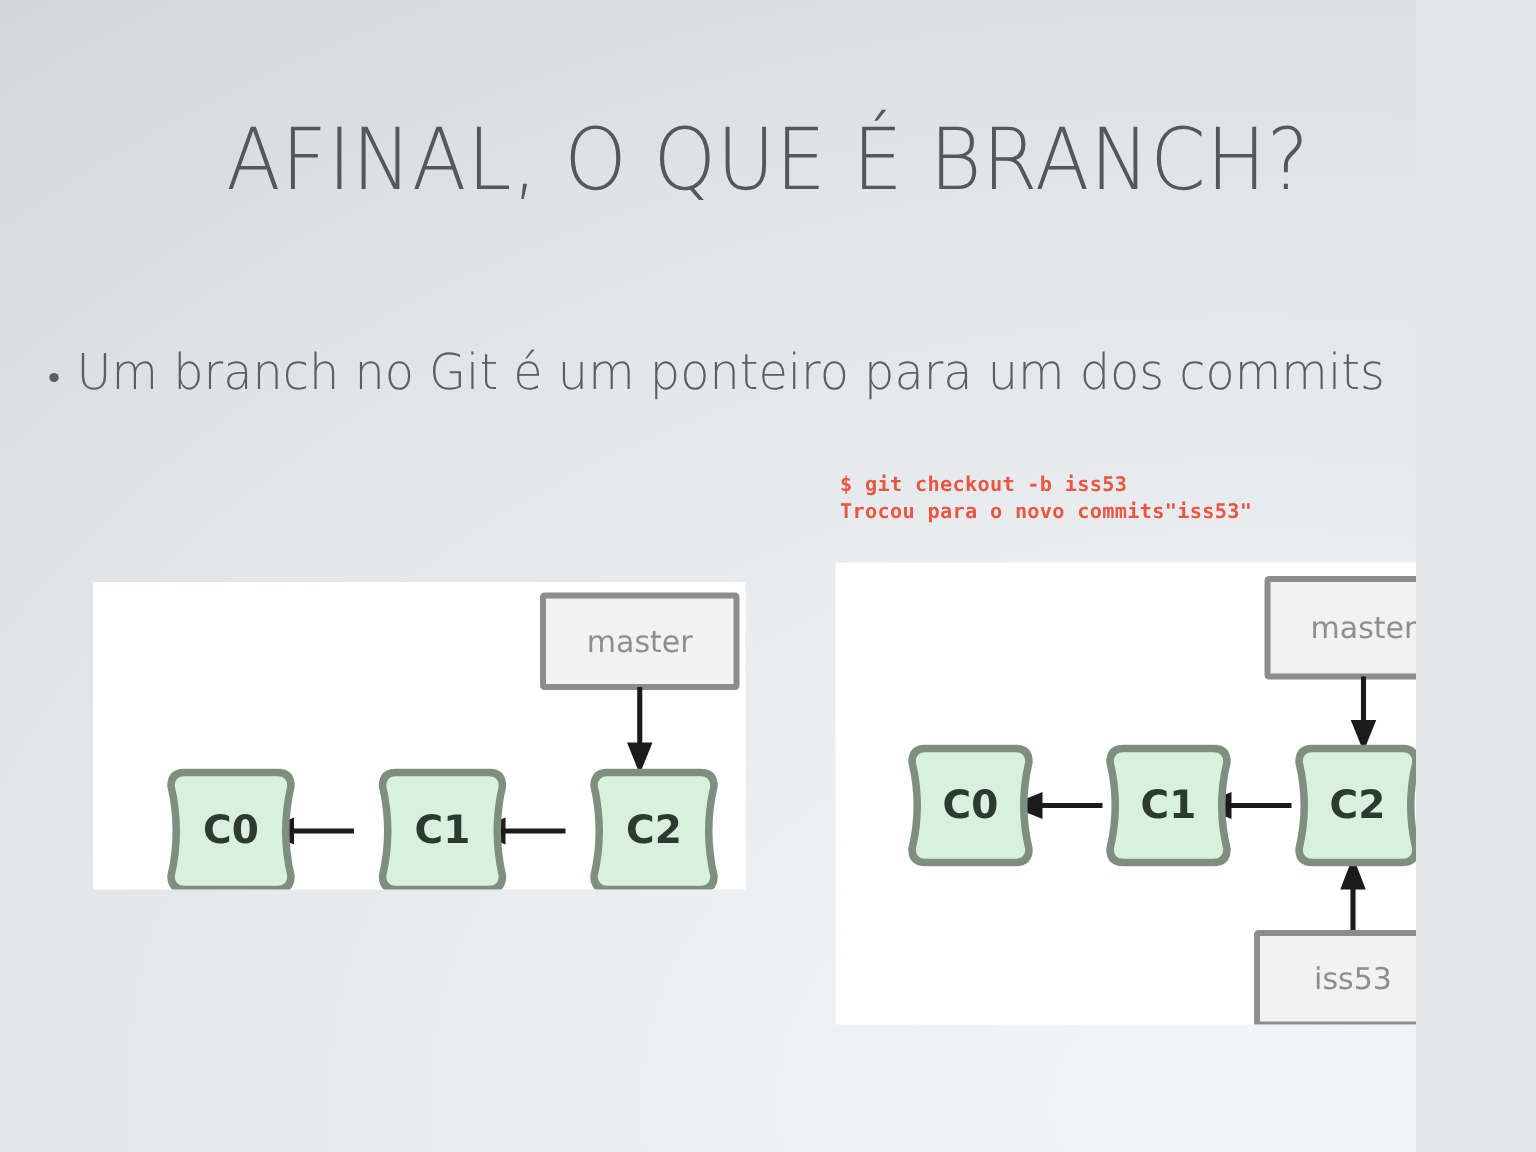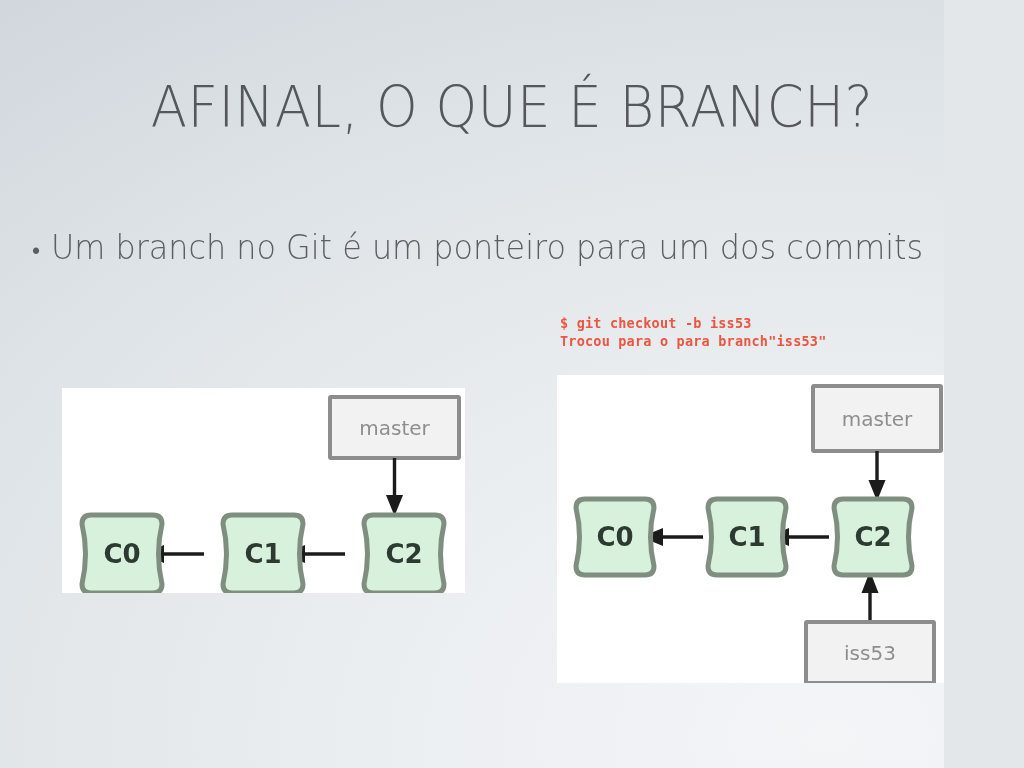--- a/index.html
+++ b/index.html
@@ -76,20 +76,21 @@
     font-weight: bold;
     color: #ec5540;
     white-space: pre;
     letter-spacing: 0.2px;
   }
 
   
   .panel {
     position: absolute;
     background: #ffffff;
+    padding-left: 32px;
   }
   #panel-left  { left: 62px;  top: 388px; width: 403px; height: 205px; }
   #panel-right { left: 557px; top: 375px; width: 395px; height: 308px; }
 
   .panel svg { display: block; width: 100%; height: 100%; }
 
   
   .commit-body { fill: #d8f1dd; stroke: #7e8f80; stroke-width: 5; }
   .commit-label {
     font-family: "DejaVu Sans", sans-serif;
@@ -116,21 +117,21 @@
 <div id="slide">
 
   <div id="title">AFINAL, O QUE É BRANCH?</div>
 
   <div id="bullet-row">
     <span id="bullet-dot">•</span>
     <span id="bullet-text">Um branch no Git é um ponteiro para um dos commits</span>
   </div>
 
   <div id="terminal">$ git checkout -b iss53
-Trocou para o para branch"iss53"</div>
+Trocou para o novo commits"iss53"</div>
 
   <div class="panel" id="panel-left">
     <svg viewBox="0 0 403 205" xmlns="http://www.w3.org/2000/svg">
 
       <g>
         <rect class="ref-box" x="268" y="9" width="129" height="61" rx="1"></rect>
         <text class="ref-label" x="332.5" y="41">master</text>
       </g>
 
       <g>

